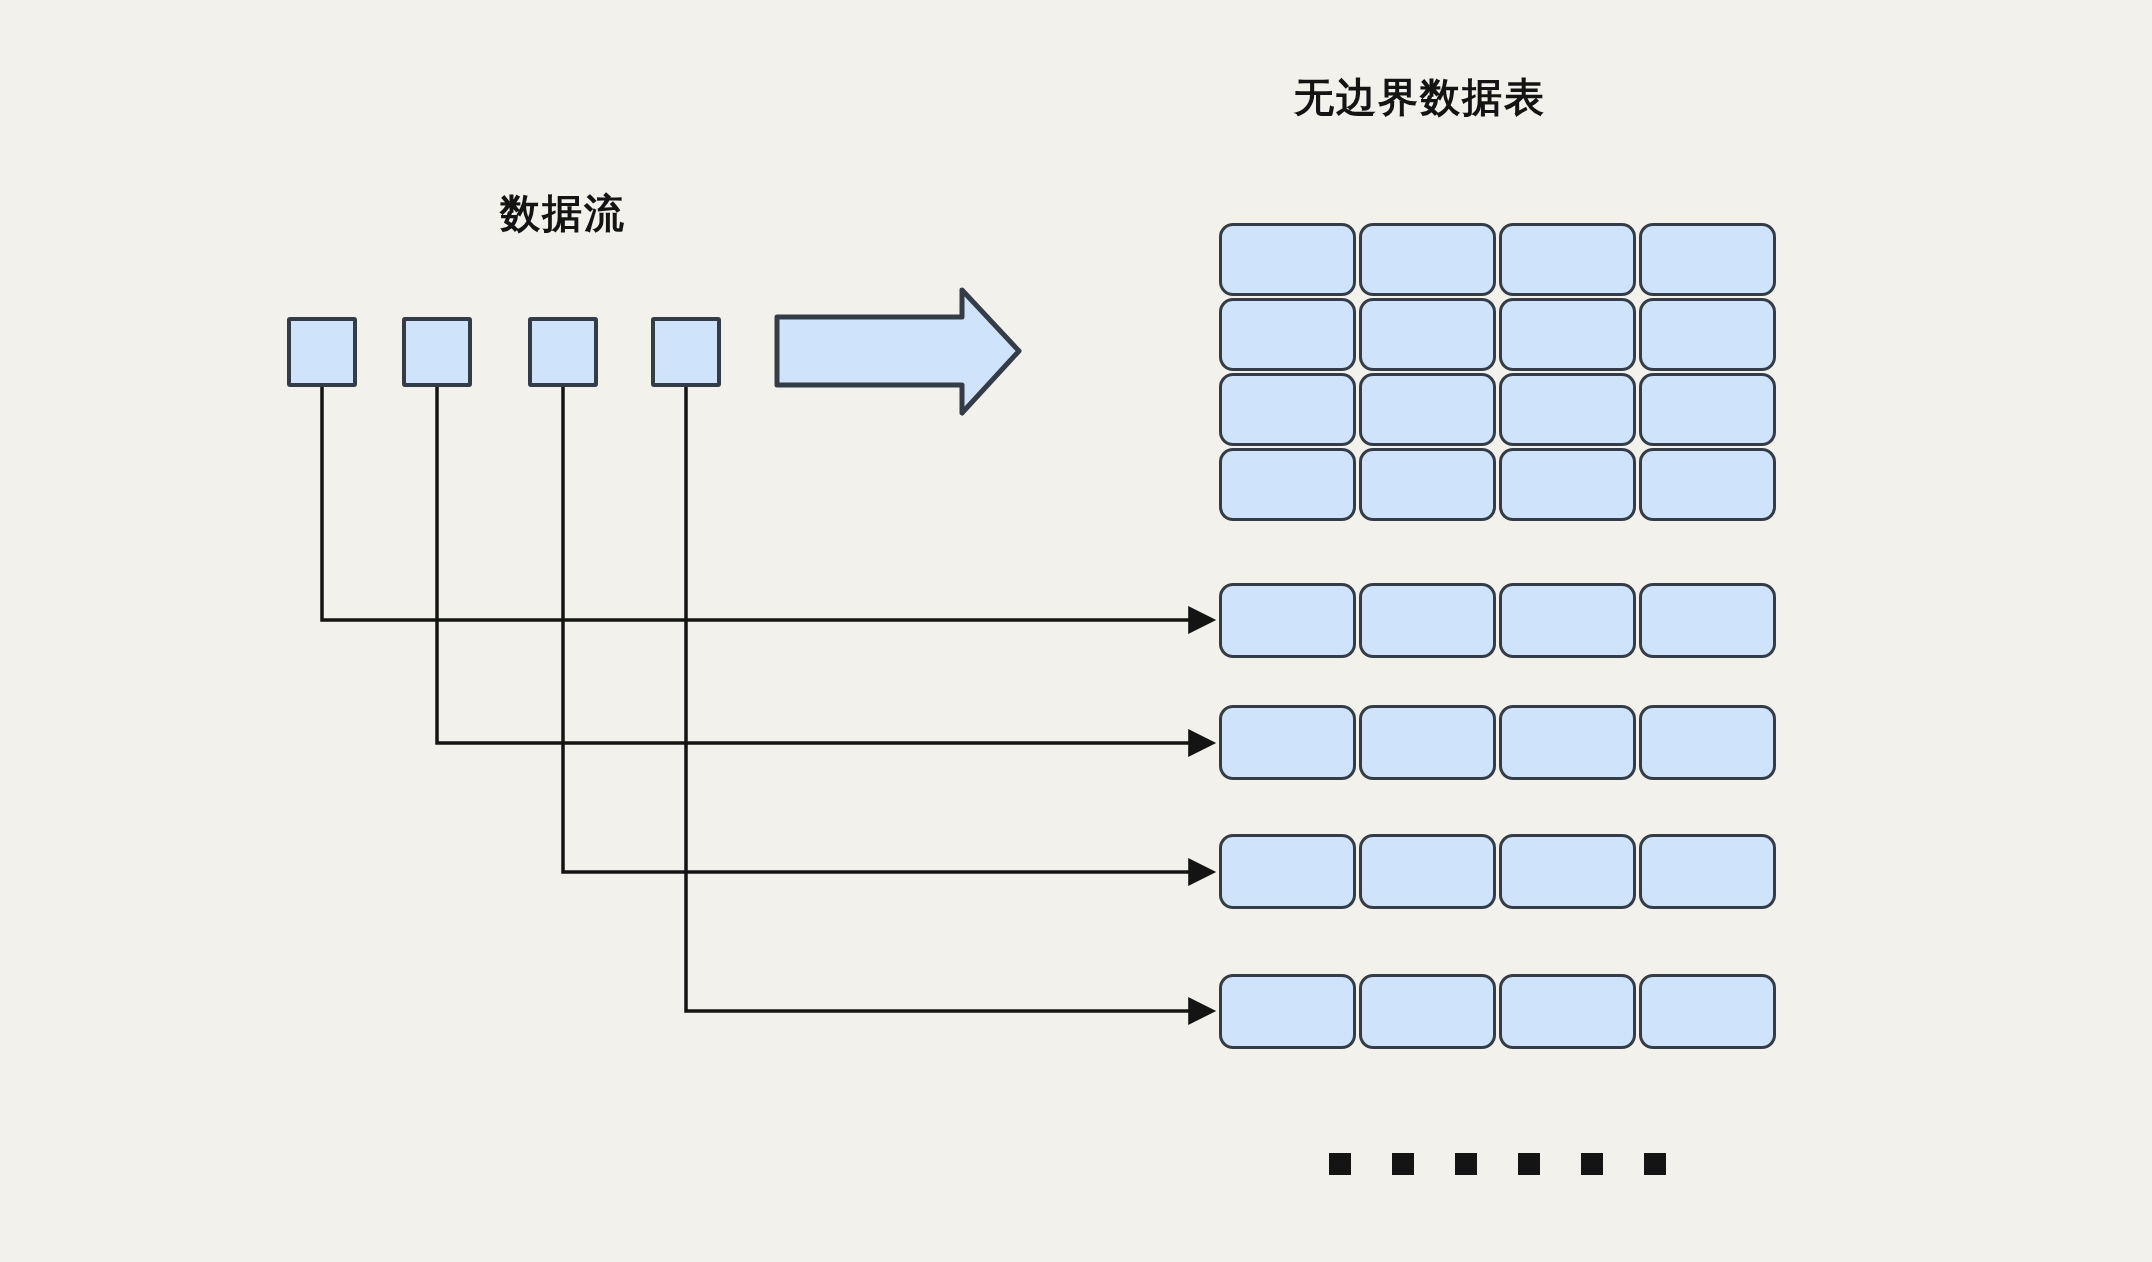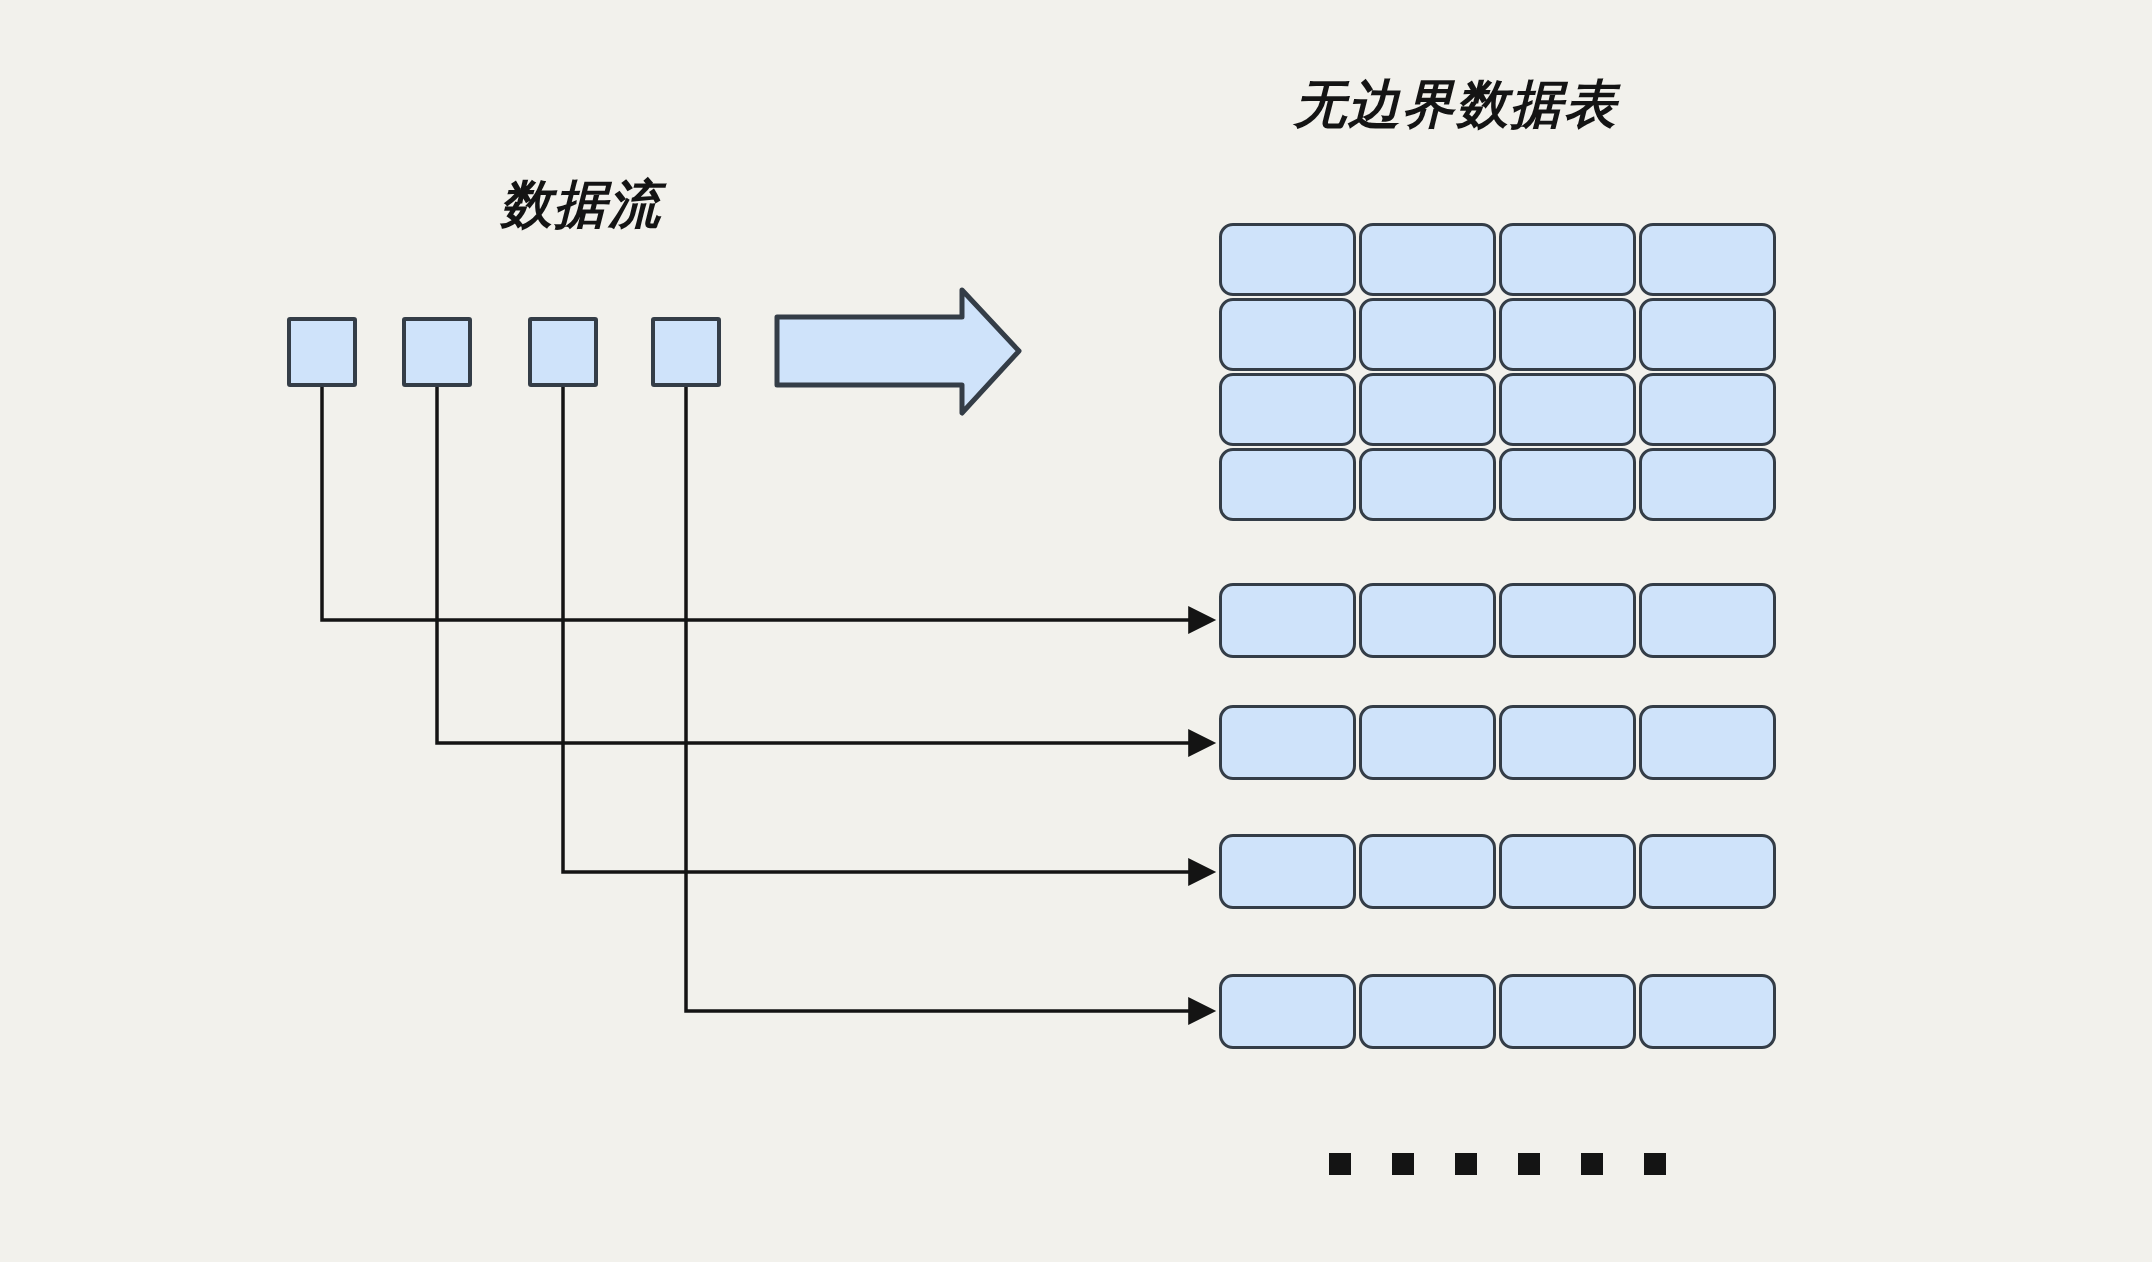--- a/index.html
+++ b/index.html
@@ -6,28 +6,27 @@
   html,body { width:2152px; height:1262px; }
   body {
     background: var(--background, #f2f1ec);
     font-family: "Liberation Sans", sans-serif;
     color: var(--text, #141414);
   }
   .canvas { position:relative; width:2152px; height:1262px; overflow:hidden; }
 
   .title {
     position:absolute;
-    font-size:52px;
+    font-size:40px;
     font-weight:600;
     letter-spacing:2px;
     white-space:nowrap;
     color: var(--text, #141414);
-    font-style: italic;
   }
-  .stream-title { left:500px; top:170px; }
+  .stream-title { left:500px; top:186px; }
   .table-title  { left:1294px; top:70px; }
 
   .svg-layer { position:absolute; left:0; top:0; }
 
   .stream-item {
     position:absolute;
     top:317px;
     width:70px; height:70px;
     background: var(--box-fill, #cfe3fa);
     border:4px solid var(--box-border, #343d47);

